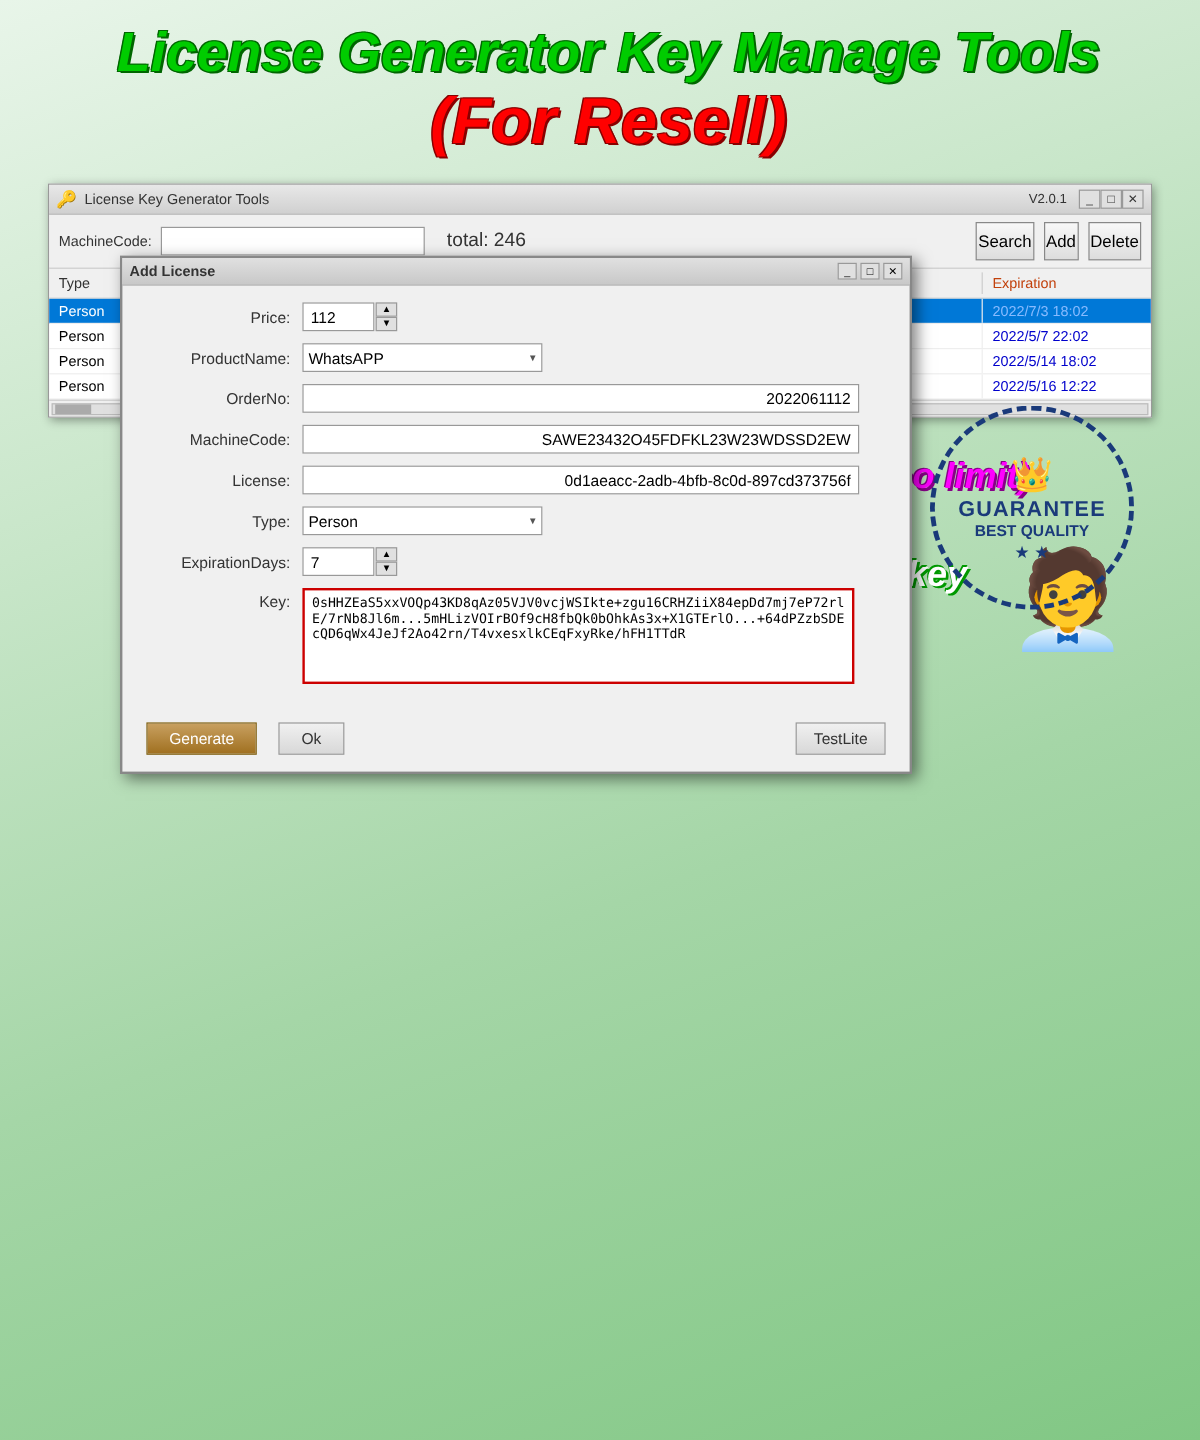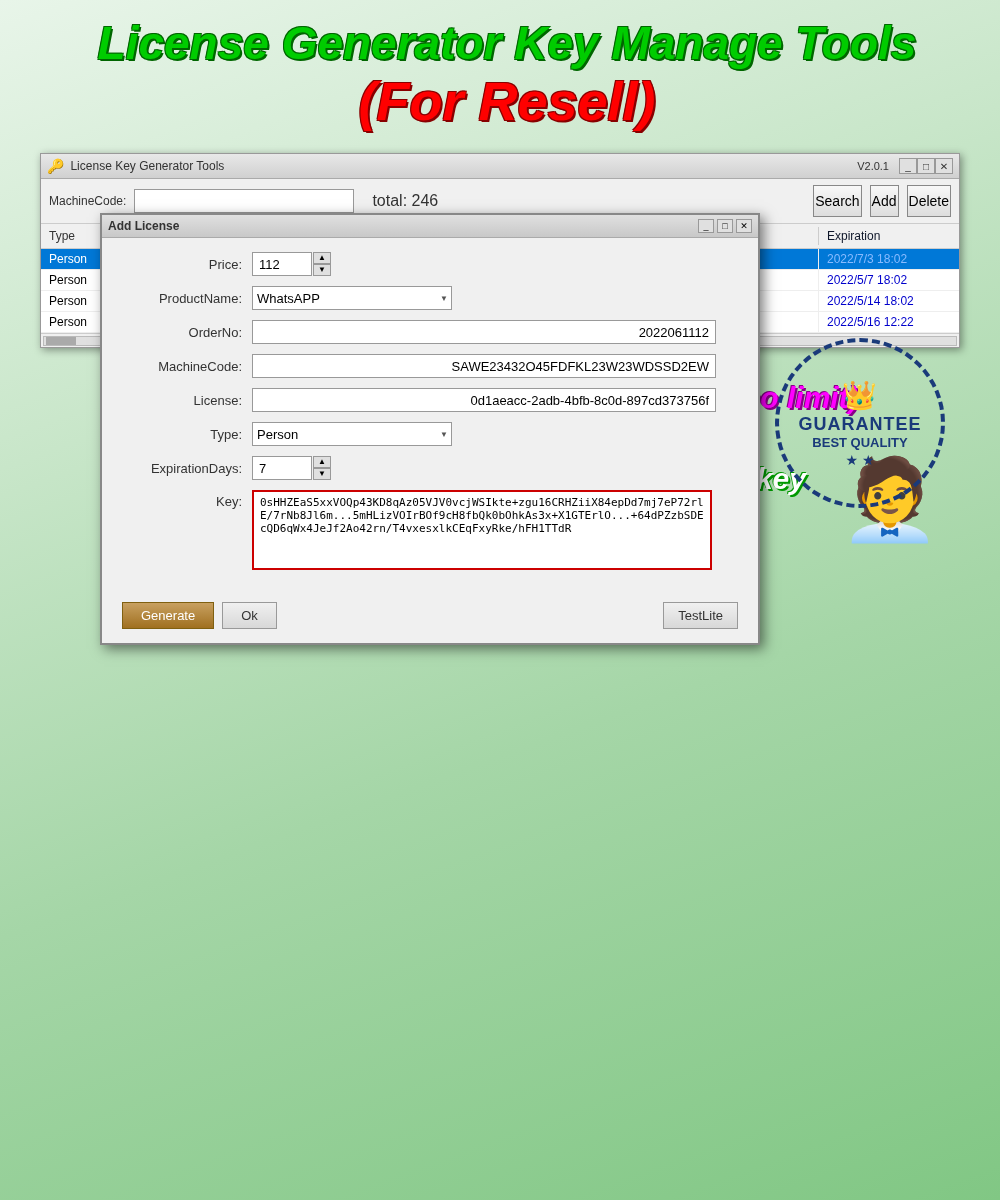--- a/index.html
+++ b/index.html
@@ -155,21 +155,21 @@
       flex: 1;
       font-size: 12px;
       padding: 2px 8px;
       border-right: 1px solid #ccc;
       color: #333;
     }
     .th-expiration {
       width: 140px;
       font-size: 12px;
       padding: 2px 8px;
-      color: #0f172a;
+      color: #c2410c;
     }
 
     
     .table-body {
       background: white;
     }
     .table-row {
       display: flex;
       border-bottom: 1px solid #eee;
     }
@@ -363,21 +363,21 @@
       font-family: monospace;
       resize: none;
       color: #000;
     }
 
     
     .dialog-buttons {
       display: flex;
       align-items: center;
       padding: 8px 20px 14px;
-      gap: 8px;
+      gap: 18px;
     }
     .btn-generate {
       background: linear-gradient(to bottom, #c8a060, #a07020);
       color: white;
       border: 1px solid #806010;
       padding: 5px 18px;
       font-size: 13px;
       cursor: pointer;
     }
     .btn-ok {
@@ -551,21 +551,21 @@
 
     <div class="table-body">
       <div class="table-row selected">
         <div class="td-type">Person</div>
         <div class="td-code">P</div>
         <div class="td-expiration">2022/7/3 18:02</div>
       </div>
       <div class="table-row">
         <div class="td-type">Person</div>
         <div class="td-code">P</div>
-        <div class="td-expiration">2022/5/7 18:02</div>
+        <div class="td-expiration">2022/5/7 22:02</div>
       </div>
       <div class="table-row">
         <div class="td-type">Person</div>
         <div class="td-code">P</div>
         <div class="td-expiration">2022/5/14 18:02</div>
       </div>
       <div class="table-row">
         <div class="td-type">Person</div>
         <div class="td-code">P</div>
         <div class="td-expiration">2022/5/16 12:22</div>

